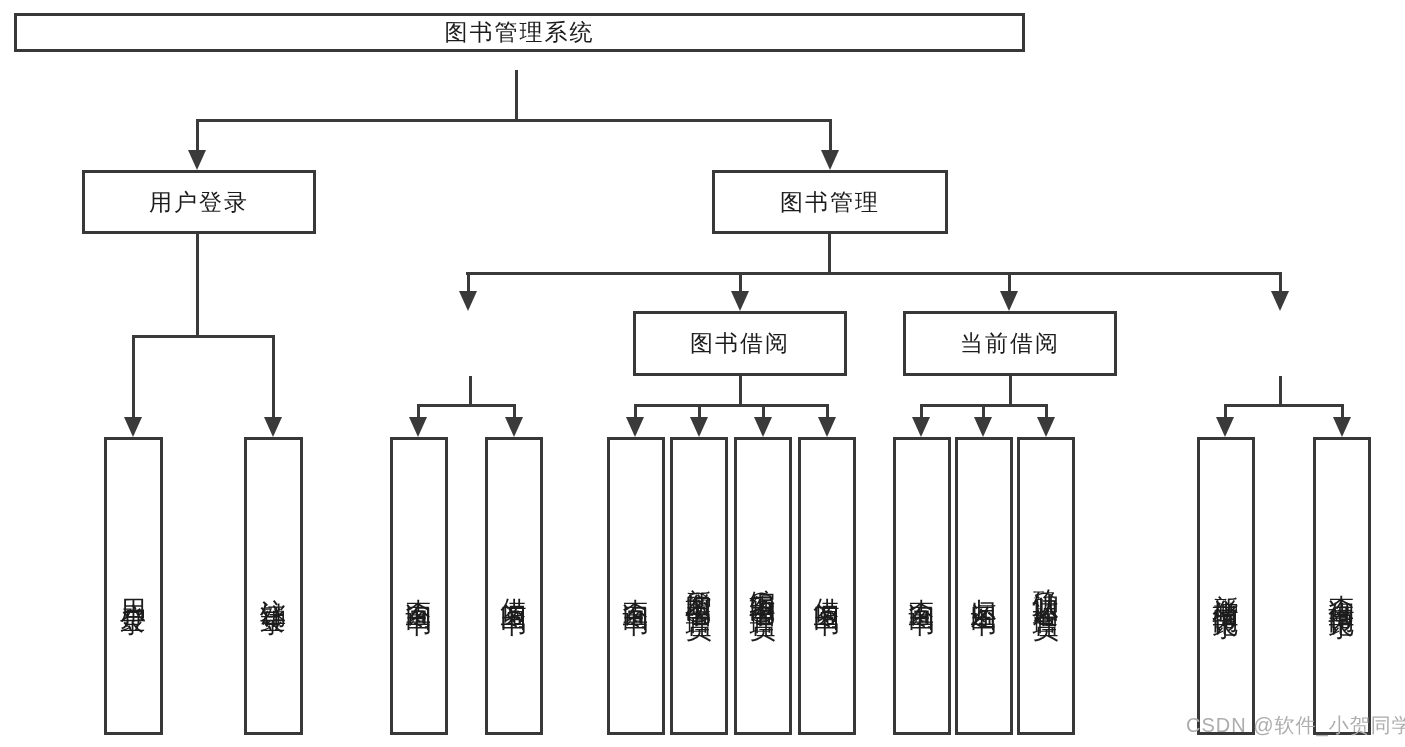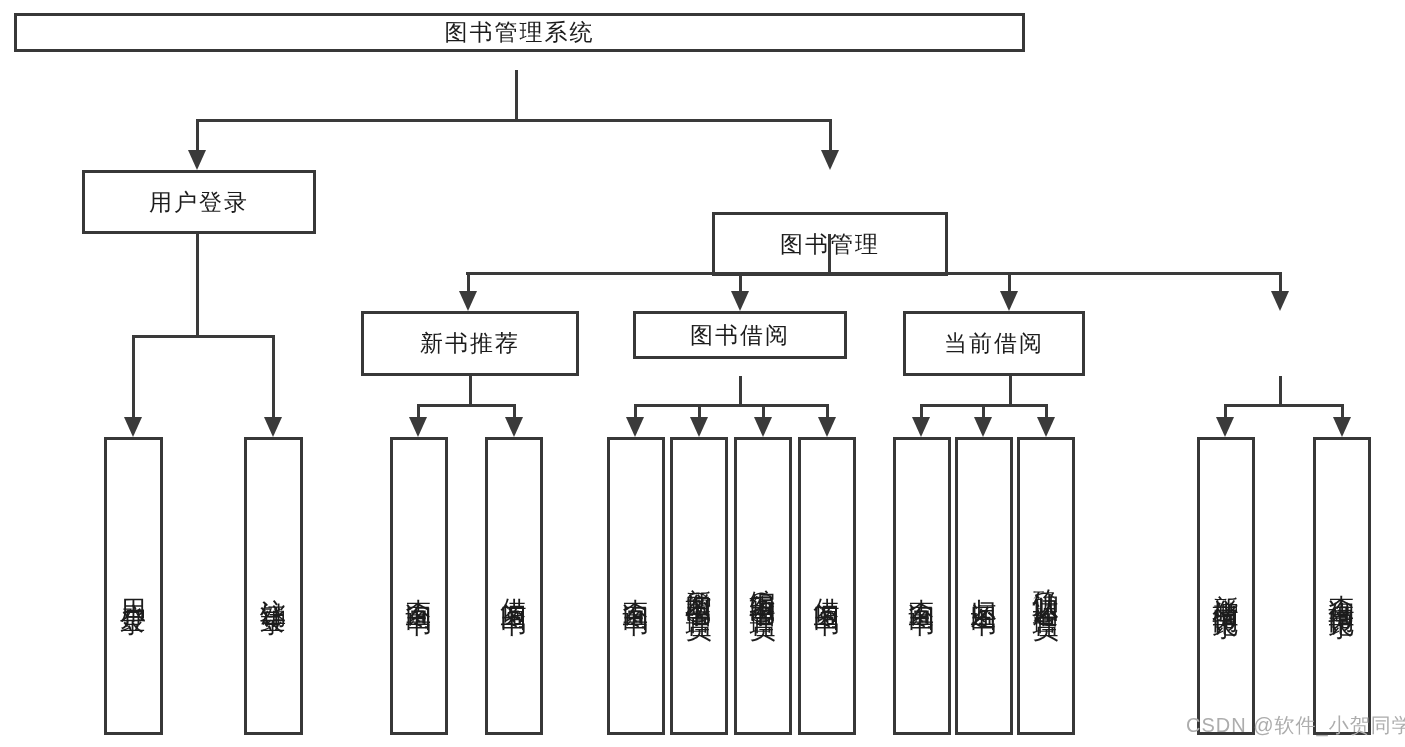--- a/index.html
+++ b/index.html
@@ -73,21 +73,21 @@
   <div class="vline" style="left:515px; top:70px; height:51px;"></div>
   <div class="hline" style="left:196px; top:119px; width:636px;"></div>
   <div class="vline" style="left:196px; top:119px; height:33px;"></div>
   <div class="arr" style="left:188px; top:150px;"></div>
   <div class="vline" style="left:829px; top:119px; height:33px;"></div>
   <div class="arr" style="left:821px; top:150px;"></div>
 
   <div class="box" style="left:82px; top:170px; width:234px; height:64px;">
     <span>用户登录</span>
   </div>
-  <div class="box" style="left:712px; top:170px; width:236px; height:64px;margin-top:42px;">
+  <div class="box" style="left:712px; top:170px; width:236px; height:64px;">
     <span>图书管理</span>
   </div>
 
   <div class="vline" style="left:196px; top:234px; height:103px;"></div>
   <div class="hline" style="left:132px; top:335px; width:143px;"></div>
   <div class="vline" style="left:132px; top:335px; height:83px;"></div>
   <div class="arr" style="left:124px; top:417px;"></div>
   <div class="vline" style="left:272px; top:335px; height:83px;"></div>
   <div class="arr" style="left:264px; top:417px;"></div>
 
@@ -95,27 +95,24 @@
   <div class="hline" style="left:466px; top:272px; width:816px;"></div>
   <div class="vline" style="left:467px; top:272px; height:22px;"></div>
   <div class="arr" style="left:459px; top:291px;"></div>
   <div class="vline" style="left:739px; top:272px; height:22px;"></div>
   <div class="arr" style="left:731px; top:291px;"></div>
   <div class="vline" style="left:1008px; top:272px; height:22px;"></div>
   <div class="arr" style="left:1000px; top:291px;"></div>
   <div class="vline" style="left:1279px; top:272px; height:22px;"></div>
   <div class="arr" style="left:1271px; top:291px;"></div>
 
-  <div class="box" style="left:361px; top:311px; width:218px; height:65px;">
-    <span>新书推荐</span>
-  </div>
-  <div class="box" style="left:633px; top:311px; width:214px; height:48px;">
+  <div class="box" style="left:633px; top:311px; width:214px; height:65px;">
     <span>图书借阅</span>
   </div>
-  <div class="box" style="left:903px; top:311px; width:182px; height:65px;">
+  <div class="box" style="left:903px; top:311px; width:214px; height:65px;">
     <span>当前借阅</span>
   </div>
 
   <div class="vline" style="left:469px; top:376px; height:30px;"></div>
   <div class="hline" style="left:417px; top:404px; width:99px;"></div>
   <div class="vline" style="left:417px; top:404px; height:15px;"></div>
   <div class="arr" style="left:409px; top:417px;"></div>
   <div class="vline" style="left:513px; top:404px; height:15px;"></div>
   <div class="arr" style="left:505px; top:417px;"></div>
 

